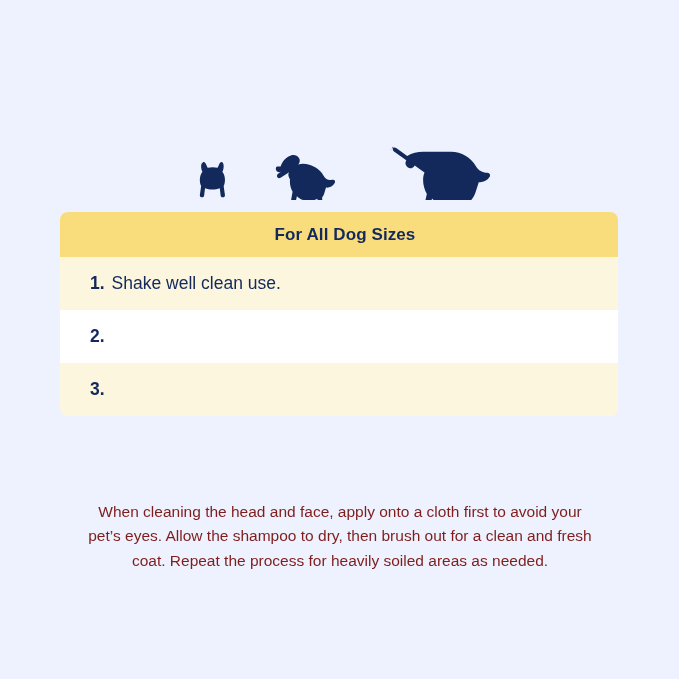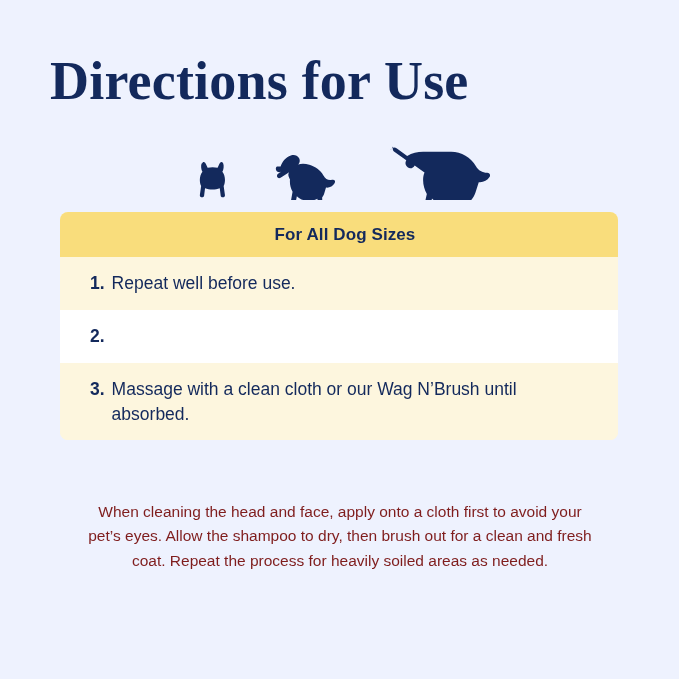--- a/index.html
+++ b/index.html
@@ -96,21 +96,20 @@
     font-size: 15.5px;
     line-height: 1.58;
     color: #7f1d1d;
   }
 </style>
 </head>
 <body>
 
 <div class="page">
 
-  <div class="title">Directions for Use</div>
 
   <div class="dogs">
 
     <div class="dog dog-small">
       <svg viewBox="0 0 120 92" xmlns="http://www.w3.org/2000/svg">
         <path fill="#13295c" d="M30 8c2-6 7-4 9 1l4 9c7-2 16-2 23 0l4-9c2-5 7-7 9-1 2 6 1 14-2 19 4 5 6 12 6 19 0 5-1 10-3 14l3 21c0 3-2 5-5 5s-5-2-5-5l-2-16c-5 2-11 3-17 3s-12-1-17-3l-2 16c0 3-2 5-5 5s-5-2-5-5l3-21c-2-4-3-9-3-14 0-7 2-14 6-19-3-5-4-13-2-19z"></path>
       </svg>
     </div>
 
     <div class="dog dog-medium">
@@ -125,28 +124,27 @@
       </svg>
     </div>
 
   </div>
 
   <div class="card">
     <div class="card-header">For All Dog Sizes</div>
 
     <div class="step odd">
       <span class="step-num">1.</span>
-      <span class="step-text">Repeat well before use.</span>
+      <span class="step-text">Shake well clean use.</span>
     </div>
 
     <div class="step even">
       <span class="step-num">2.</span>
     </div>
 
     <div class="step odd">
       <span class="step-num">3.</span>
-      <span class="step-text">Massage with a clean cloth or our Wag N’Brush until absorbed.</span>
     </div>
   </div>
 
   <div class="footnote">When cleaning the head and face, apply onto a cloth first to avoid your pet’s eyes. Allow the shampoo to dry, then brush out for a clean and fresh coat. Repeat the process for heavily soiled areas as needed.</div>
 
 </div>
 
 </body></html>

